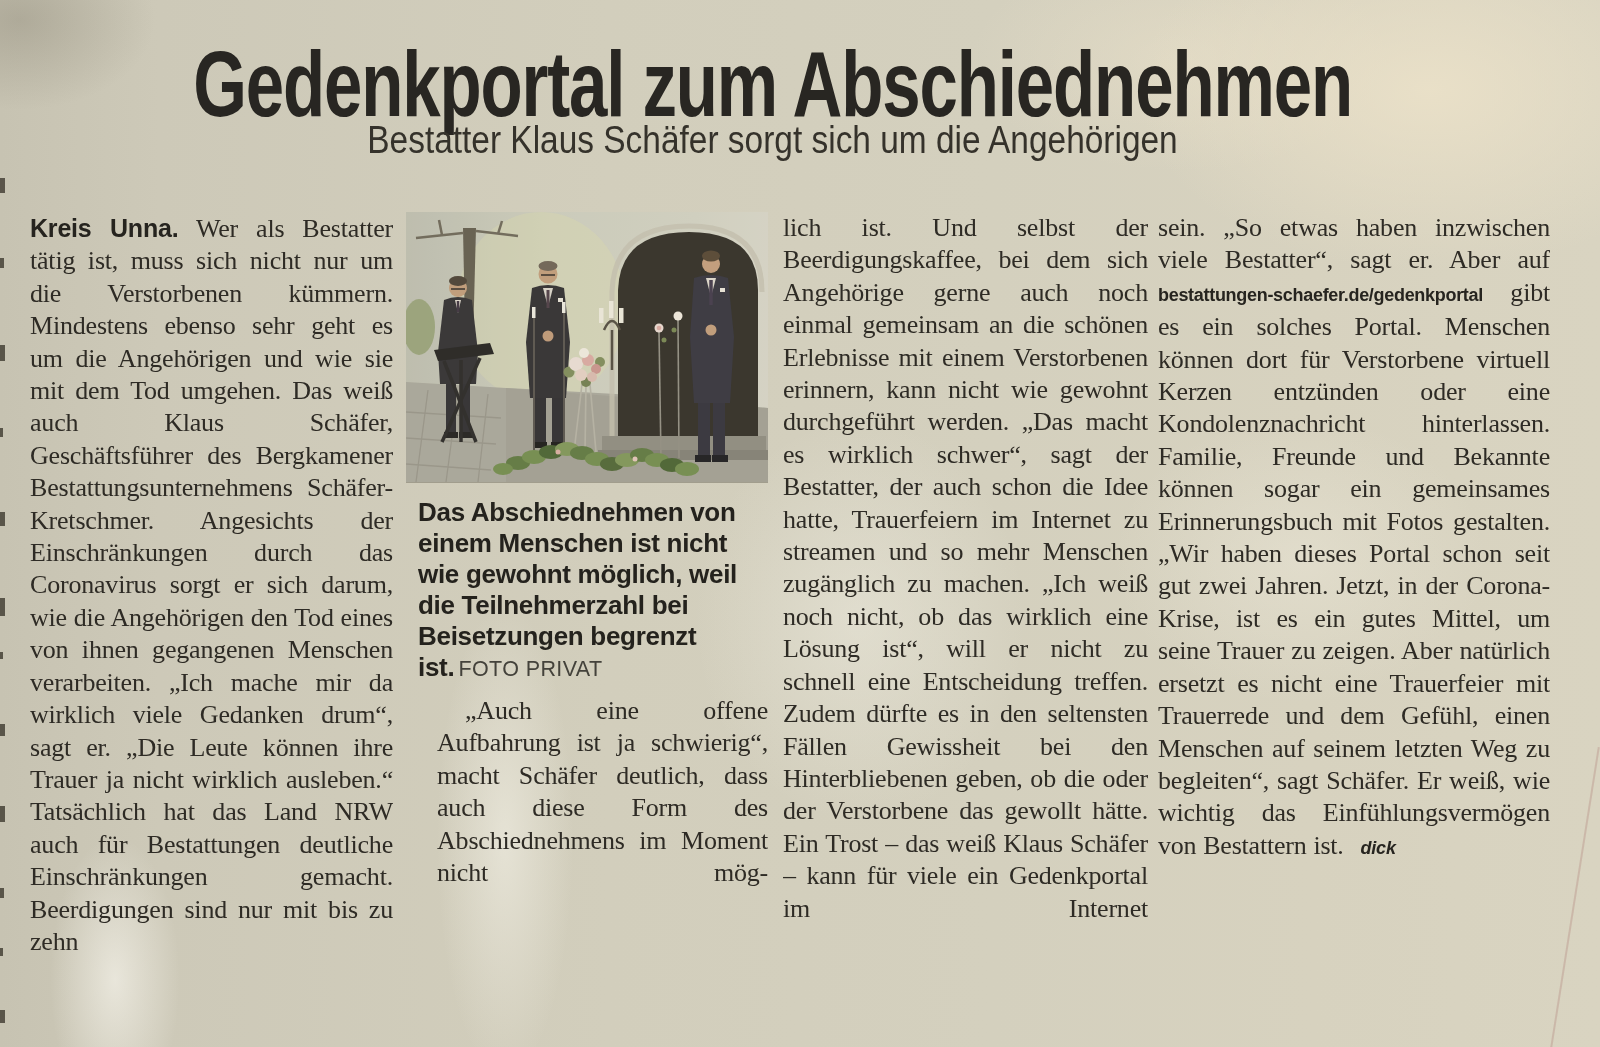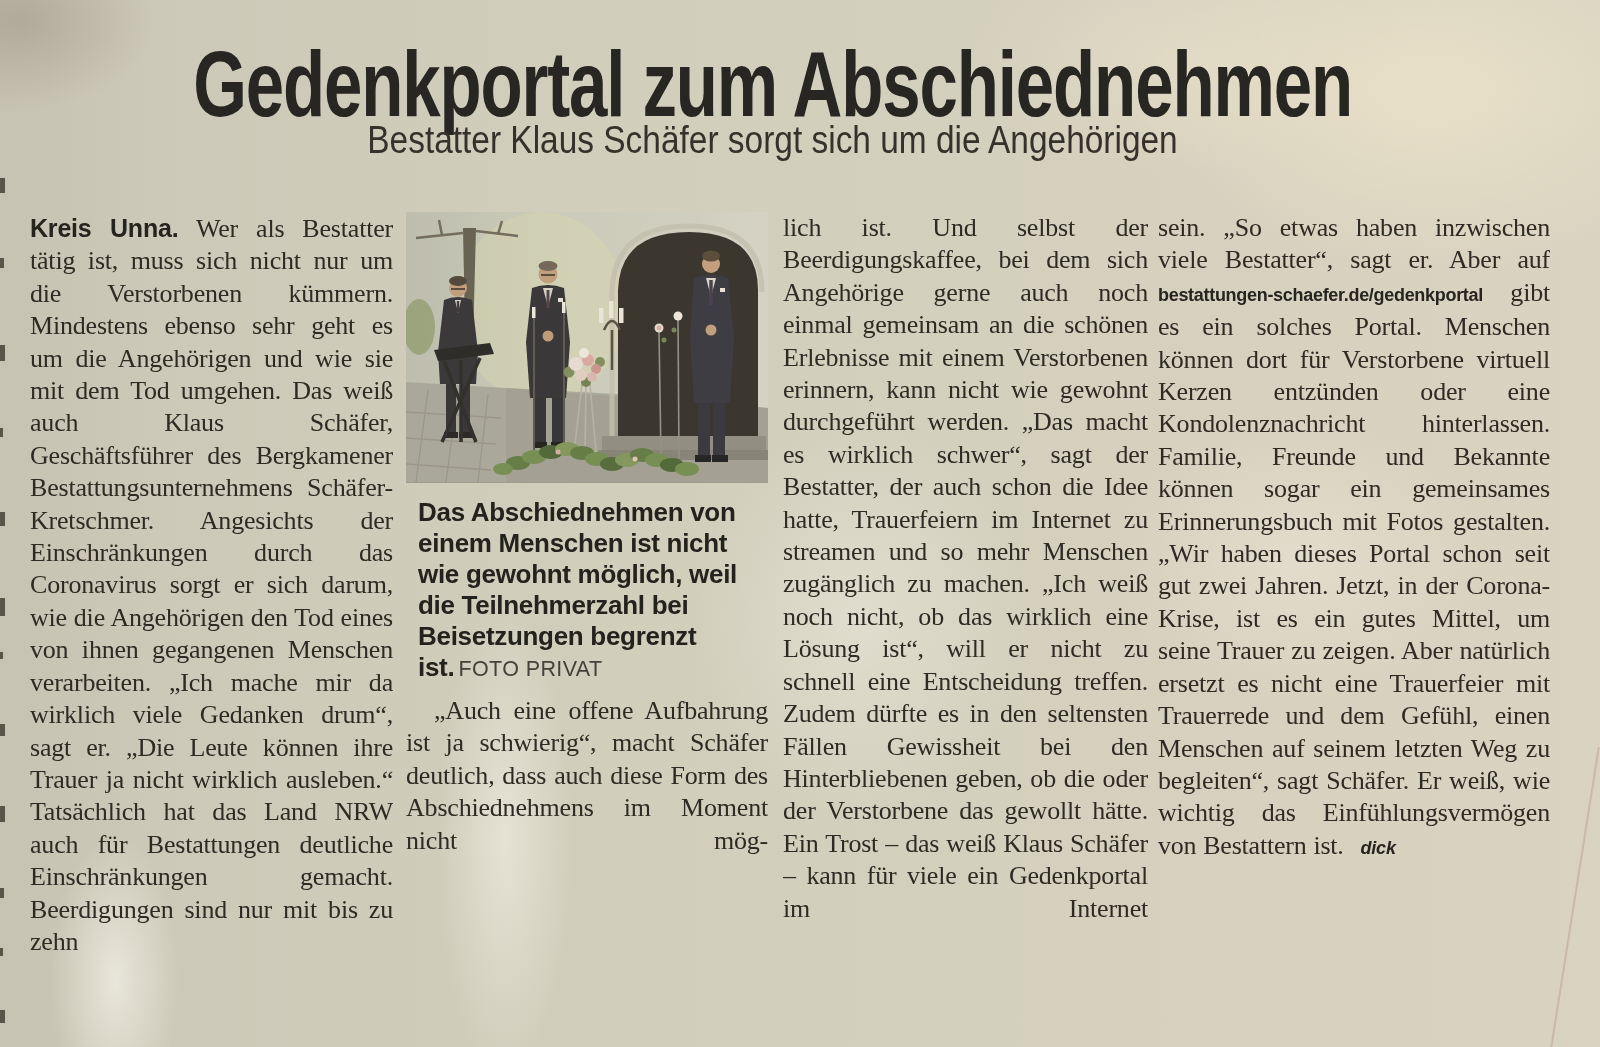--- a/index.html
+++ b/index.html
@@ -43,21 +43,21 @@
   .col4{left:1158px;width:392px;}
 
   .body-text{
     margin:0;
     font-family:"Liberation Serif",serif;
     font-size:26px;line-height:32.4px;
     text-align:justify;hyphens:auto;-webkit-hyphens:auto;
     word-spacing:.5px;letter-spacing:-.2px;color:#2e2b25;
   }
   .cont{text-align-last:justify;}
-  .indent{text-indent:28px;}
+  .indent{text-indent:28px;margin-left:31px;}
   .lead{font-family:"Liberation Sans",sans-serif;font-weight:700;font-size:25px;color:#26241f;}
   .url-bold{font-family:"Liberation Sans",sans-serif;font-weight:700;font-size:18px;letter-spacing:-.3px;color:#26241f;}
   .author{font-family:"Liberation Sans",sans-serif;font-weight:700;font-style:italic;font-size:18px;margin-left:10px;color:#26241f;}
 
   
   figure{margin:0;}
   .photo{width:362px;height:270px;display:block;outline:1px solid #a19d8d;}
   .caption{
     margin:15px 0 10px 12px;
     font-family:"Liberation Sans",sans-serif;font-weight:700;

